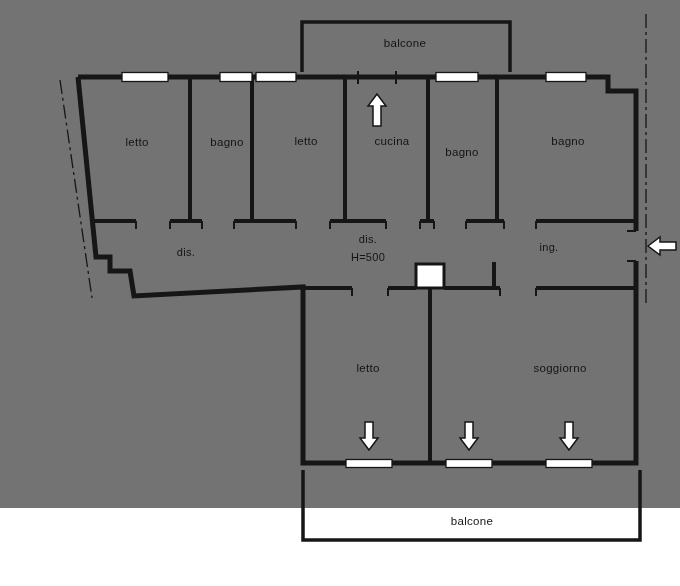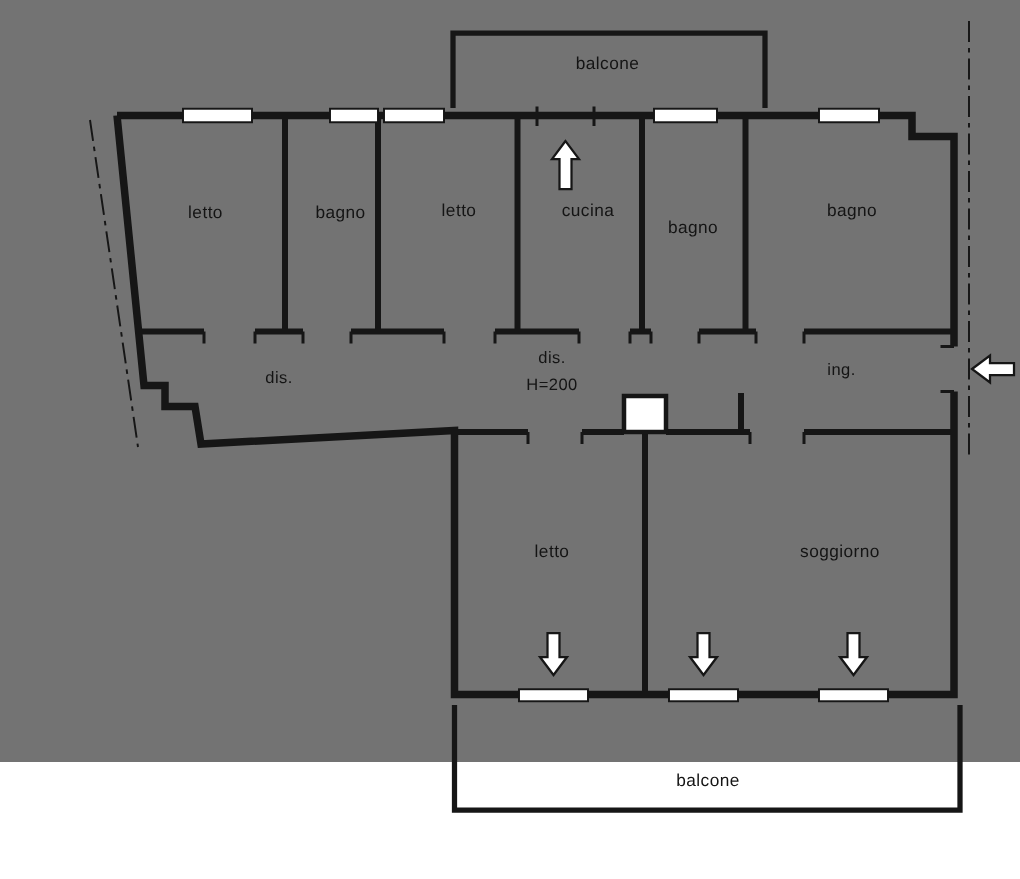--- a/index.html
+++ b/index.html
@@ -115,19 +115,19 @@
 
   <div class="lbl" style="left:405px;top:43px">balcone</div>
   <div class="lbl" style="left:137px;top:142px">letto</div>
   <div class="lbl" style="left:227px;top:142px">bagno</div>
   <div class="lbl" style="left:306px;top:141px">letto</div>
   <div class="lbl" style="left:392px;top:141px">cucina</div>
   <div class="lbl" style="left:462px;top:152px">bagno</div>
   <div class="lbl" style="left:568px;top:141px">bagno</div>
   <div class="lbl small" style="left:186px;top:252px">dis.</div>
   <div class="lbl small" style="left:368px;top:239px">dis.</div>
-  <div class="lbl small" style="left:368px;top:257px">H=200</div>
-  <div class="lbl small" style="left:561px;top:247px">ing.</div>
+  <div class="lbl small" style="left:368px;top:257px">H=500</div>
+  <div class="lbl small" style="left:549px;top:247px">ing.</div>
   <div class="lbl" style="left:368px;top:368px">letto</div>
   <div class="lbl" style="left:560px;top:368px">soggiorno</div>
   <div class="lbl" style="left:472px;top:521px">balcone</div>
 
 </div>
 
 </body></html>

